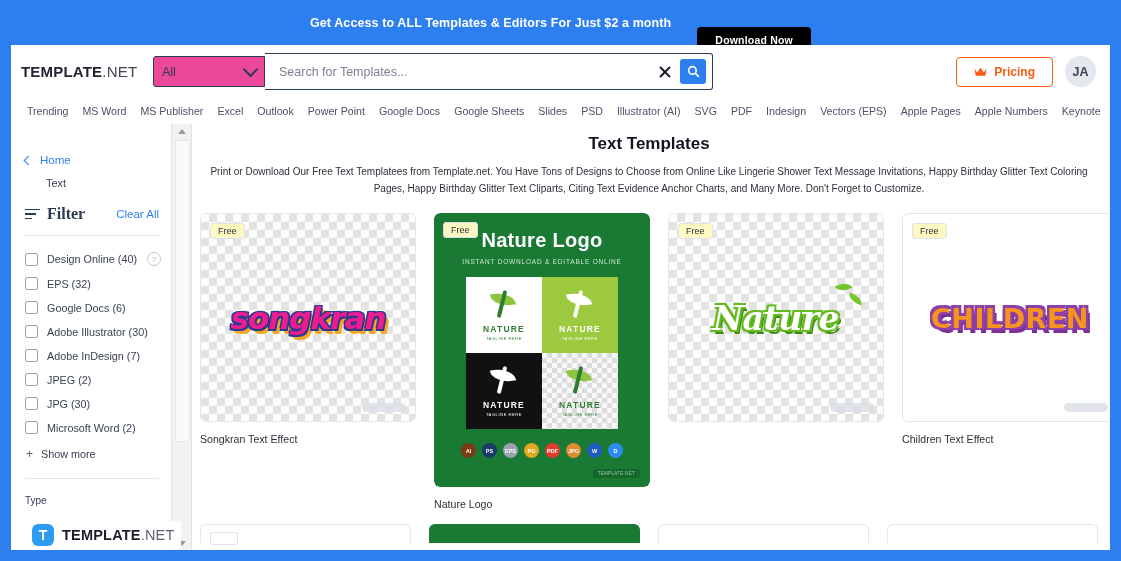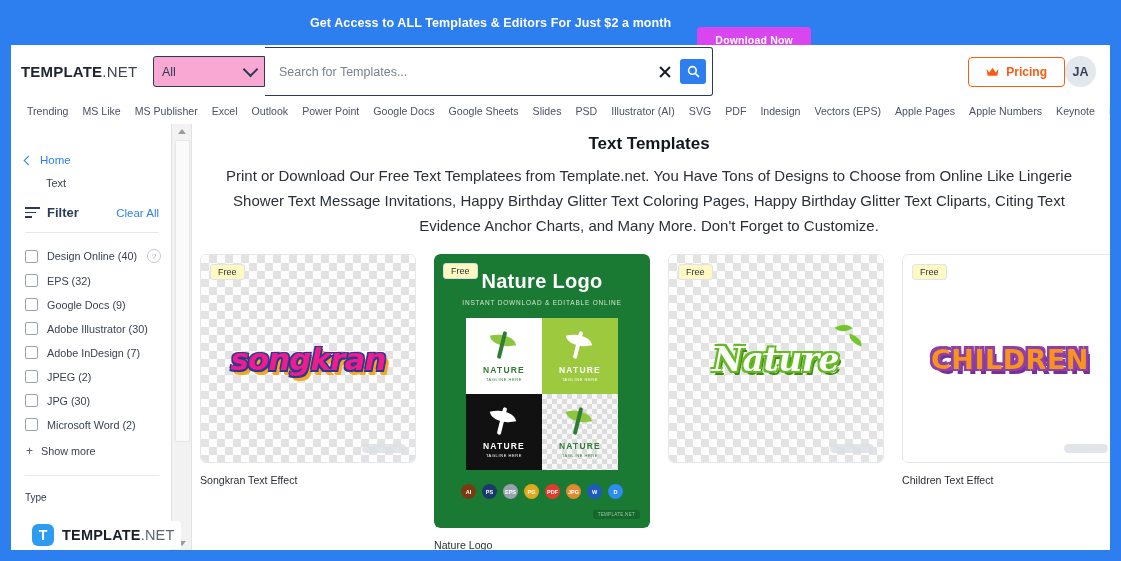--- a/index.html
+++ b/index.html
@@ -11,62 +11,62 @@
   }
   .frame{position:absolute;inset:0;background:#2d7ff0;}
 
   
   .promo{
     position:absolute;left:0;top:0;width:1121px;height:45px;
     background:#2d7ff0;display:flex;align-items:center;justify-content:center;gap:26px;
   }
   .promo-text{color:#ffffff;font-size:12.5px;font-weight:bold;letter-spacing:.1px;}
   .promo-btn{
-    background:#d946ef;color:#fff;font-size:10.5px;font-weight:bold;
+    background:#000000;color:#fff;font-size:10.5px;font-weight:bold;
     padding:7px 18px;border-radius:4px;border:none;cursor:pointer;letter-spacing:.2px;margin-top:34px;
   }
 
   
   .page{
     position:absolute;left:11px;top:45px;width:1099px;height:505px;
     background:#ffffff;overflow:hidden;
   }
 
   
   .header{height:53px;display:flex;align-items:center;padding:0 10px 0 10px;position:relative;}
   .logo{font-size:15px;color:#1f2430;letter-spacing:.2px;margin-left:0px;width:120px;}
   .logo b{font-weight:bold;}
   .logo span.net{font-weight:normal;color:#3c4351;}
 
   .searchwrap{display:flex;align-items:center;margin-left:12px;}
   .select-box{
     width:112px;height:31px;border:1.5px solid #2b3a55;border-radius:3px 0 0 3px;
-    background:#f9a8d4;display:flex;align-items:center;justify-content:space-between;
+    background:#ec4899;display:flex;align-items:center;justify-content:space-between;
     padding:0 8px;font-size:12.5px;color:#2b3a55;box-sizing:border-box;cursor:pointer;
   }
   .chev{width:9px;height:9px;border-right:2px solid #2b3a55;border-bottom:2px solid #2b3a55;
         transform:rotate(45deg);margin-bottom:4px;}
   .search-field{
-    width:448px;height:49px;border:1.5px solid #2b3a55;border-left:none;border-radius:0 3px 3px 0;
+    width:448px;height:37px;border:1.5px solid #2b3a55;border-left:none;border-radius:0 3px 3px 0;
     display:flex;align-items:center;padding:0 6px 0 12px;box-sizing:border-box;background:#fff;
   }
   .search-input{
     border:none;outline:none;flex:1;font-size:12.5px;color:#444b58;
     font-family:"Liberation Sans", sans-serif;background:transparent;
   }
   .search-input::placeholder{color:#7b8292;}
   .clear-x{width:18px;height:18px;position:relative;cursor:pointer;margin-right:6px;}
   .clear-x:before,.clear-x:after{
     content:"";position:absolute;left:2px;top:8px;width:14px;height:2px;background:#1b1f29;}
   .clear-x:before{transform:rotate(45deg);} .clear-x:after{transform:rotate(-45deg);}
   .search-btn{
     width:26px;height:25px;background:#2d7ff0;border-radius:3px;display:flex;
     align-items:center;justify-content:center;cursor:pointer;border:none;
   }
-  .right-group{position:absolute;right:14px;display:flex;align-items:center;gap:0;padding-left:36px;}
+  .right-group{position:absolute;right:14px;display:flex;align-items:center;gap:12px;padding-left:36px;}
   .pricing-btn{
     border:1.4px solid #fa5b12;color:#fa5b12;background:#fff;border-radius:4px;
     height:30px;padding:0 17px;display:flex;align-items:center;gap:7px;
     font-size:12px;font-weight:bold;cursor:pointer;
   }
   .avatar{
     width:31px;height:31px;border-radius:50%;background:#e3e7ee;color:#3a4254;
     display:flex;align-items:center;justify-content:center;font-size:12.5px;font-weight:bold;cursor:pointer;
   }
 
@@ -86,21 +86,21 @@
   .home-row{display:flex;align-items:center;gap:8px;color:#2d7ff0;font-size:11.5px;cursor:pointer;margin-top:20px;}
   .back-chev{width:6px;height:6px;border-left:1.6px solid #2d7ff0;border-bottom:1.6px solid #2d7ff0;
              transform:rotate(45deg);}
   .crumb-sub{font-size:11px;color:#3a4254;margin:11px 0 0 21px;}
   .filter-row{display:flex;align-items:center;margin-top:16px;padding-right:12px;}
   .filter-ico{width:15px;height:11px;margin-right:7px;position:relative;}
   .filter-ico i{position:absolute;left:0;height:1.6px;background:#2b3a55;display:block;}
   .filter-ico i:nth-child(1){top:0;width:15px;}
   .filter-ico i:nth-child(2){top:4.5px;width:11px;}
   .filter-ico i:nth-child(3){top:9px;width:7px;}
-  .filter-label{font-size:13px;font-weight:bold;color:#2b3a55;}
+  .filter-label{font-size:16px;font-weight:bold;color:#2b3a55;font-family:Liberation Serif, serif;}
   .clear-all{margin-left:auto;font-size:11.5px;color:#2d7ff0;cursor:pointer;}
   .divider{height:1px;background:#e4e7ec;margin:12px 12px 0 0;}
   .facets{margin-top:16px;}
   .facet{display:flex;align-items:center;margin-bottom:11px;padding-right:10px;}
   .cbox{width:11px;height:11px;border:1.2px solid #9aa1ae;border-radius:2px;margin-right:9px;
         background:#fff;cursor:pointer;flex:none;}
   .facet-label{font-size:10.8px;color:#3a4254;}
   .info-q{
     margin-left:auto;width:12px;height:12px;border-radius:50%;border:1px solid #c3c8d1;
     color:#aeb4be;font-size:8px;display:flex;align-items:center;justify-content:center;cursor:pointer;flex:none;}
@@ -118,21 +118,21 @@
   .sc-up .sc-tri{border-bottom:5px solid #9c9c9c;}
   .sc-dn .sc-tri{border-top:5px solid #9c9c9c;}
   .sc-thumb{position:absolute;left:3px;top:16px;width:13px;height:300px;background:#fafafa;
             border:1px solid #e6e6e6;border-radius:2px;cursor:pointer;}
   .sc-dn{position:absolute;bottom:0;left:0;width:19px;}
 
   
   .main{flex:1;padding:0 12px 0 10px;box-sizing:border-box;overflow:hidden;margin-left:19px;}
   .page-title{text-align:center;font-size:17px;font-weight:bold;color:#12161f;margin:10px 0 10px;}
   .page-desc{
-    text-align:center;font-size:15px;color:#2b3038;line-height:1.65;
+    text-align:center;font-size:10px;color:#2b3038;line-height:1.65;
     margin:0 8px;
   }
 
   
   .grid{display:flex;gap:18px;margin-top:16px;align-items:flex-start;}
   .card{width:216px;position:relative;}
   .thumb{
     width:216px;height:209px;border:1px solid #e4e7ec;border-radius:6px;overflow:hidden;
     position:relative;background:#fff;cursor:pointer;box-sizing:border-box;
   }
@@ -276,21 +276,21 @@
             <path d="M1 3 L6 10 L12 1 L18 10 L23 3 L21 16 L3 16 Z" fill="#fa5b12"></path>
           </svg>
           <span>Pricing</span>
         </button>
         <div class="avatar">JA</div>
       </div>
     </div>
 
     <div class="navbar">
       <span class="nav-item">Trending</span>
-      <span class="nav-item">MS Like</span>
+      <span class="nav-item">MS Word</span>
       <span class="nav-item">MS Publisher</span>
       <span class="nav-item">Excel</span>
       <span class="nav-item">Outlook</span>
       <span class="nav-item">Power Point</span>
       <span class="nav-item">Google Docs</span>
       <span class="nav-item">Google Sheets</span>
       <span class="nav-item">Slides</span>
       <span class="nav-item">PSD</span>
       <span class="nav-item">Illustrator (AI)</span>
       <span class="nav-item">SVG</span>
@@ -329,21 +329,21 @@
             <span class="cbox"></span>
             <span class="facet-label">Design Online (40)</span>
             <span class="info-q">?</span>
           </div>
           <div class="facet">
             <span class="cbox"></span>
             <span class="facet-label">EPS (32)</span>
           </div>
           <div class="facet">
             <span class="cbox"></span>
-            <span class="facet-label">Google Docs (9)</span>
+            <span class="facet-label">Google Docs (6)</span>
           </div>
           <div class="facet">
             <span class="cbox"></span>
             <span class="facet-label">Adobe Illustrator (30)</span>
           </div>
           <div class="facet">
             <span class="cbox"></span>
             <span class="facet-label">Adobe InDesign (7)</span>
           </div>
           <div class="facet">

